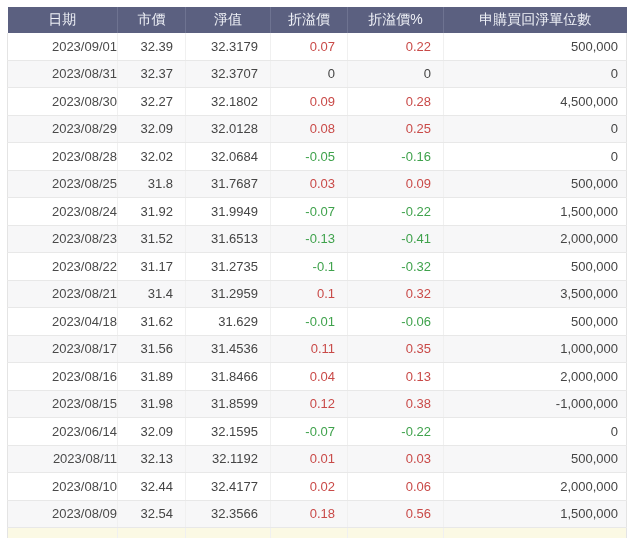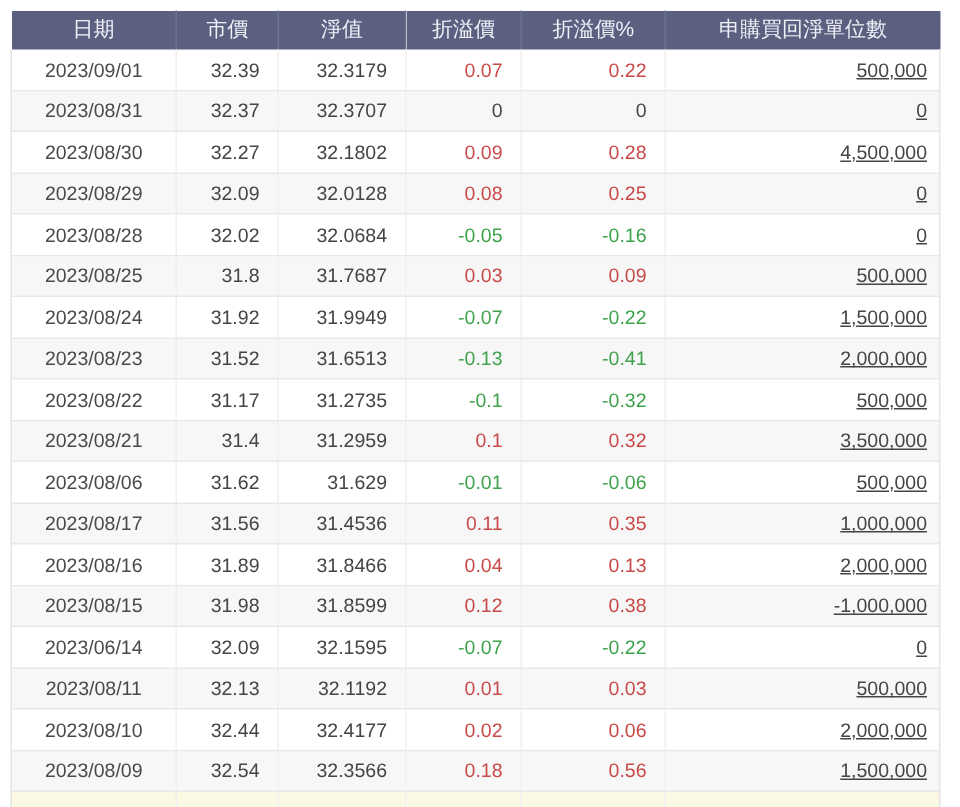--- a/index.html
+++ b/index.html
@@ -68,25 +68,24 @@
     white-space: nowrap;
     overflow: hidden;
     background: #fff;
   }
   tbody td:first-child { border-left: 1px solid var(--outer-border); }
   tbody td:last-child  { border-right: 1px solid var(--outer-border); }
 
   tbody tr.alt td { background: var(--alt-row-bg); margin-top: 14px; }
 
   td.date-cell {
-    text-align: center;
     padding: 0;
     color: #4a4a4a;
   }
-  td.units-cell { padding-right: 8px; text-decoration: underline; }
+  td.units-cell { padding-right: 8px; }
   td.pos { color: var(--up-red); }
   td.neg { color: var(--down-green); }
 
   tr.highlight-row td {
     background: var(--highlight-bg) !important;
     height: 30px;
     border-bottom: none;
   }
 </style>
 </head>
@@ -188,21 +187,21 @@
         </tr>
         <tr class="alt">
           <td class="date-cell">2023/08/21</td>
           <td>31.4</td>
           <td>31.2959</td>
           <td class="pos">0.1</td>
           <td class="pos">0.32</td>
           <td class="units-cell">3,500,000</td>
         </tr>
         <tr>
-          <td class="date-cell">2023/08/06</td>
+          <td class="date-cell">2023/04/18</td>
           <td>31.62</td>
           <td>31.629</td>
           <td class="neg">-0.01</td>
           <td class="neg">-0.06</td>
           <td class="units-cell">500,000</td>
         </tr>
         <tr class="alt">
           <td class="date-cell">2023/08/17</td>
           <td>31.56</td>
           <td>31.4536</td>

